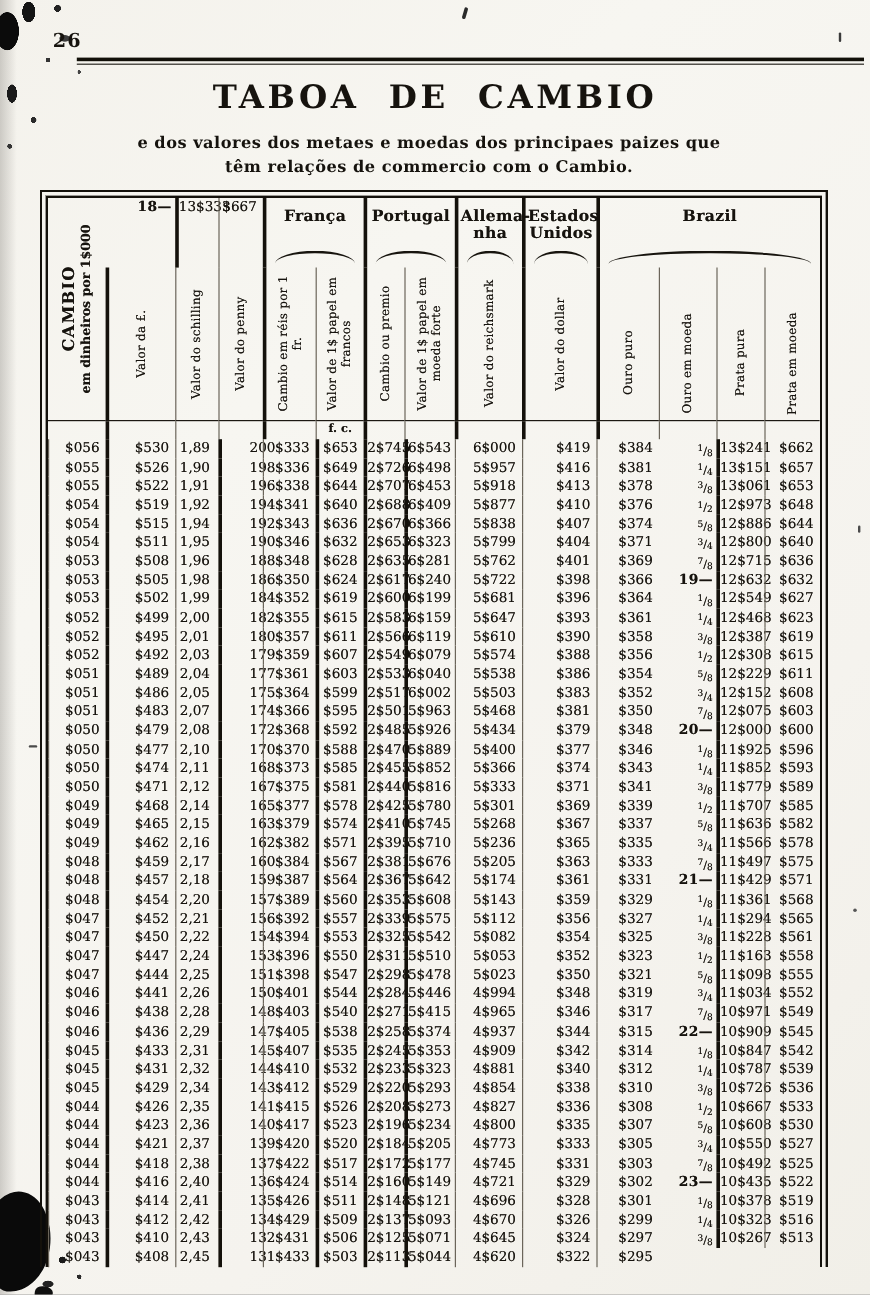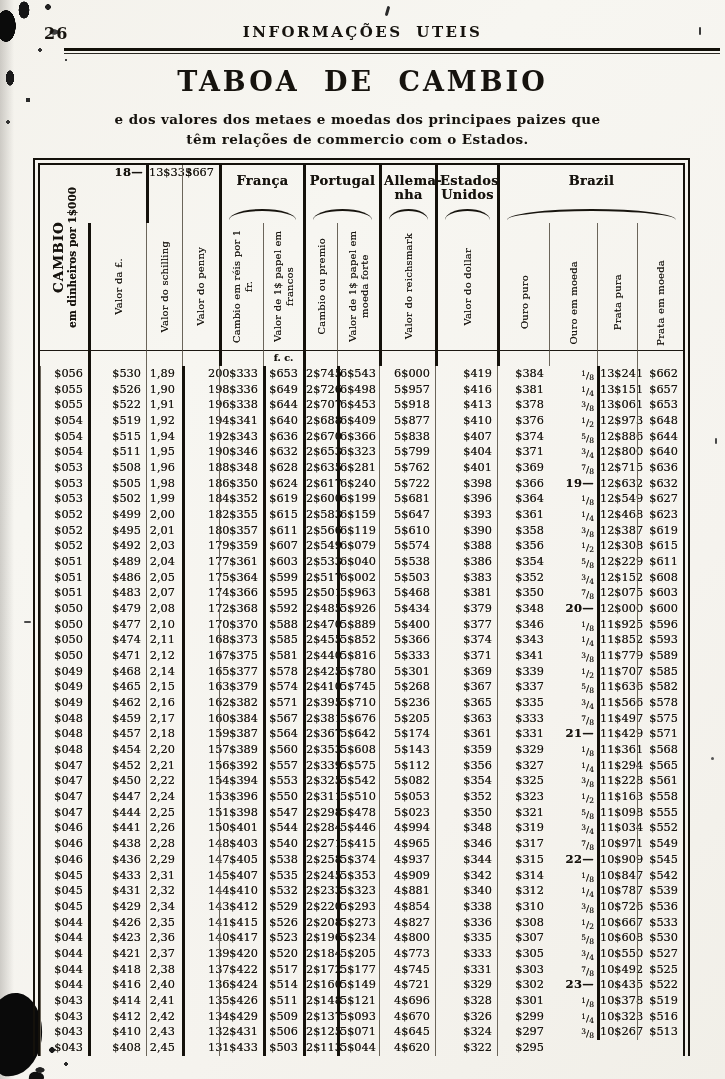--- a/index.html
+++ b/index.html
@@ -103,30 +103,29 @@
   <div class="ink-blob"></div>
   <div class="blob-dots"></div>
   <div class="mark mark-a"></div>
   <div class="mark mark-b"></div>
   <div class="mark mark-c"></div>
   <div class="mark mark-d"></div>
   <div class="mark mark-e"></div>
 
   <div class="runhead">
     <span class="pagenum">26</span>
-    <span class="runtitle">INFORMAÇÕES UTEIS</span>
   </div>
   <div class="headrule">
       <div class="thin"></div>
     </div>
 
   <div class="title">TABOA DE CAMBIO</div>
   <div class="subtitle">
     <span>e dos valores dos metaes e moedas dos principaes paizes que</span><br>
-    <span>têm relações de commercio com o Estados.</span>
+    <span>têm relações de commercio com o Cambio.</span>
   </div>
 
   <div class="tbl" id="tbl">
 
     <div class="hc">
       <div class="vert">
         <div class="cl1">CAMBIO</div>
         <div class="cl2">em dinheiros por 1$000</div>
       </div>
     </div>

